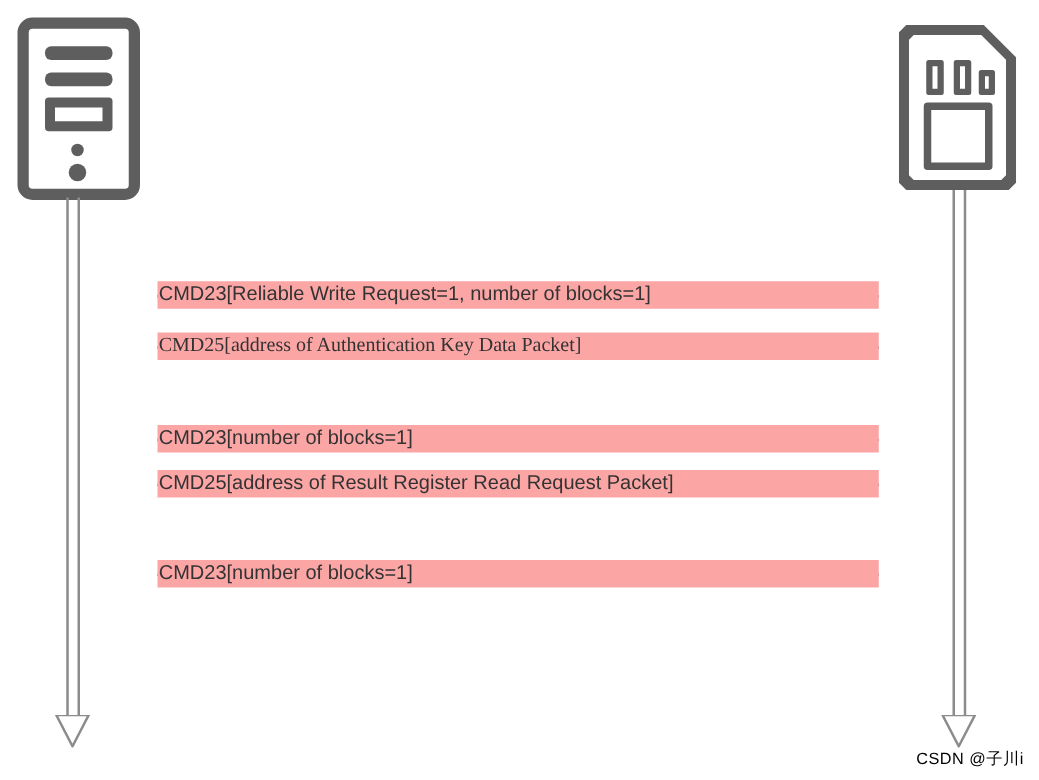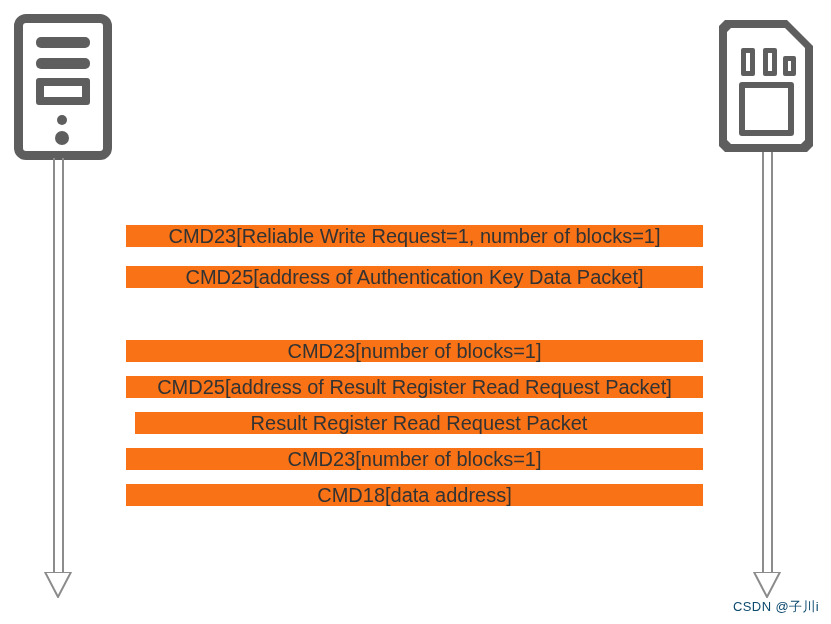--- a/index.html
+++ b/index.html
@@ -160,36 +160,36 @@
   }
   .msg-head.right {
     border-left: 16px solid #4a4a4a;
   }
   .msg-head.left {
     border-right: 16px solid #4a4a4a;
   }
   .msg-label {
     position: absolute;
     top: -1px;
-    background: #f97316;
+    background: #fca5a5;
     padding: 0 1px;
-    font-size: 20px;
+    font-size: 16px;
     line-height: 22px;
     color: #333333;
     white-space: nowrap;
-    text-align: center;
+    text-align: left;
   }
 
   
   .watermark {
     position: absolute;
     left: 733px;
     top: 598px;
     font-size: 13px;
-    color: #0c4a6e;
+    color: #000000;
     white-space: nowrap;
     letter-spacing: 0.4px;
   }
 </style>
 </head>
 <body>
 
 <div id="canvas">
 
   <div class="participant">
@@ -229,50 +229,40 @@
 
   <div class="message" style="left:126px; top:226px; width:577px;">
     <div class="msg-line" style="left:0; right:0;"></div>
     <div class="msg-head right" style="right:0;"></div>
     <div class="msg-label" style="left:0; right:0;">CMD23[Reliable Write Request=1, number of blocks=1]</div>
   </div>
 
   <div class="message" style="left:126px; top:267px; width:577px;">
     <div class="msg-line" style="left:0; right:0;"></div>
     <div class="msg-head right" style="right:0;"></div>
-    <div class="msg-label" style="left:0; right:0;">CMD25[address of Authentication Key Data Packet]</div>
+    <div class="msg-label" style="left:0; right:0;font-family:Liberation Serif, serif;">CMD25[address of Authentication Key Data Packet]</div>
   </div>
 
 
   <div class="message" style="left:126px; top:341px; width:577px;">
     <div class="msg-line" style="left:0; right:0;"></div>
     <div class="msg-head right" style="right:0;"></div>
     <div class="msg-label" style="left:0; right:0;">CMD23[number of blocks=1]</div>
   </div>
 
   <div class="message" style="left:126px; top:377px; width:577px;">
     <div class="msg-line" style="left:0; right:0;"></div>
     <div class="msg-head right" style="right:0;"></div>
     <div class="msg-label" style="left:0; right:0;">CMD25[address of Result Register Read Request Packet]</div>
   </div>
 
-  <div class="message" style="left:135px; top:413px; width:568px;">
-    <div class="msg-line" style="left:0; right:0;"></div>
-    <div class="msg-head right" style="right:0;"></div>
-    <div class="msg-label" style="left:0; right:0;">Result Register Read Request Packet</div>
-  </div>
 
   <div class="message" style="left:126px; top:449px; width:577px;">
     <div class="msg-line" style="left:0; right:0;"></div>
     <div class="msg-head right" style="right:0;"></div>
     <div class="msg-label" style="left:0; right:0;">CMD23[number of blocks=1]</div>
   </div>
 
-  <div class="message" style="left:126px; top:485px; width:577px;">
-    <div class="msg-line" style="left:0; right:0;"></div>
-    <div class="msg-head right" style="right:0;"></div>
-    <div class="msg-label" style="left:0; right:0;">CMD18[data address]</div>
-  </div>
 
 
   <div class="watermark">CSDN @子川i</div>
 
 </div>
 
 </body></html>

